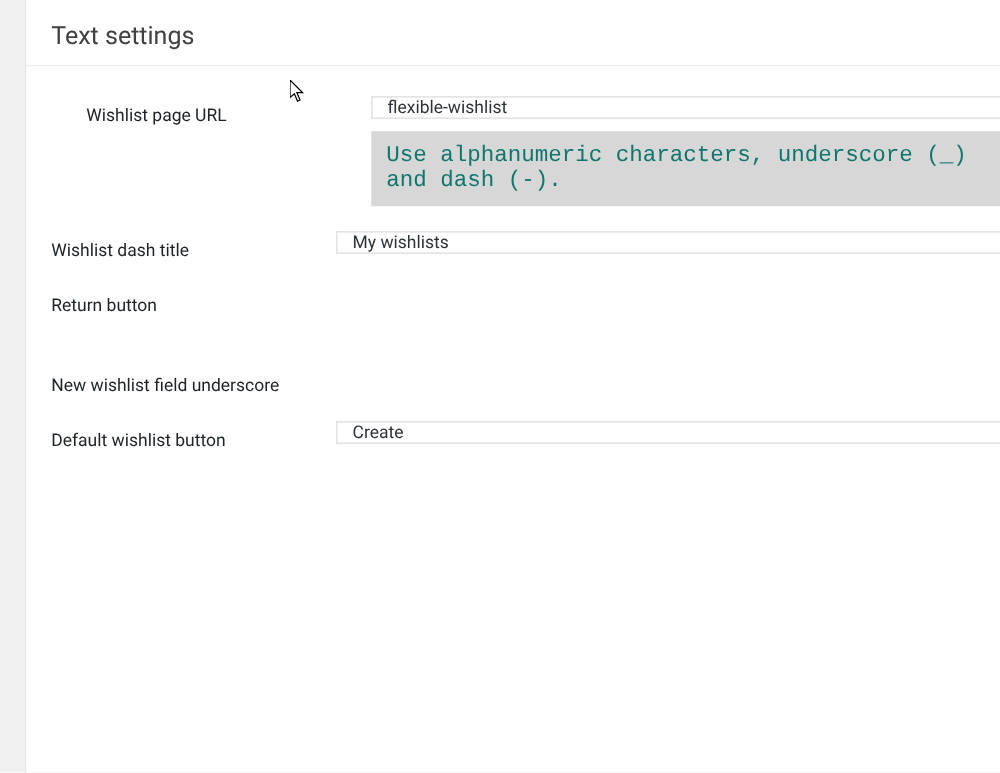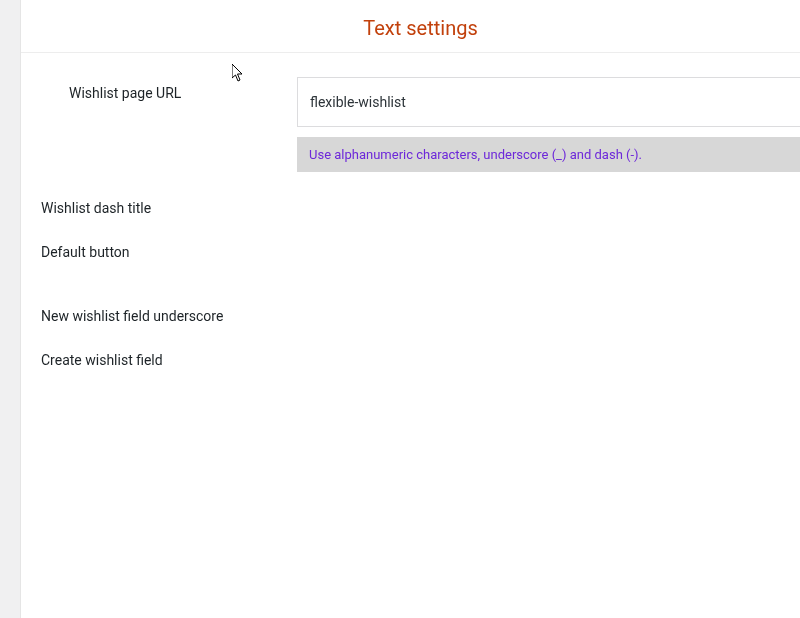--- a/index.html
+++ b/index.html
@@ -13,54 +13,54 @@
       background: #fff;
       margin-left: 20px;
       border-left: 1px solid #e5e5e5;
       min-height: 618px;
     }
     .section-title {
       font-size: 20px;
       font-weight: 400;
       padding: 16px 0 12px 20px;
       border-bottom: 1px solid #ededed;
-      color: #c2410c;
-      text-align: center;
+      color: #404040;
     }
     .form-row {
       display: flex;
       align-items: flex-start;
       padding: 20px 0 0 20px;
     }
     .form-row.first { padding-top: 24px; margin-left: 28px; }
     .label-col {
       width: 228px;
       flex-shrink: 0;
       font-size: 14px;
       color: #1d2327;
       padding-top: 8px;
     }
     .field-col { flex: 1; }
     .text-input {
       width: 100%;
       border: 1px solid #dcdcde;
       border-right: none;
-      padding: 16px 12px;
+      padding: 0 12px;
       font-size: 14px;
       color: #2c3338;
       background: #fff;
       font-family: inherit;
     }
     .help-banner {
       background: #d7d7d7;
-      color: #6d28d9;
-      font-size: 13px;
+      color: #0f766e;
+      font-size: 18px;
       padding: 10px 12px;
       margin-top: 10px;
       width: 100%;
+      font-family: Liberation Mono, monospace;
     }
     .cursor {
       position: fixed;
       left: 232px;
       top: 64px;
       font-size: 16px;
       color: #000;
       pointer-events: none;
       z-index: 9999;
     }
@@ -74,35 +74,41 @@
   <div class="form-row first">
     <div class="label-col">Wishlist page URL</div>
     <div class="field-col">
       <input type="text" class="text-input" value="flexible-wishlist" style="">
       <div class="help-banner">Use alphanumeric characters, underscore (_) and dash (-).</div>
     </div>
   </div>
 
   <div class="form-row">
     <div class="label-col">Wishlist dash title</div>
+    <div class="field-col">
+      <input type="text" class="text-input" value="My wishlists" style="">
+    </div>
   </div>
 
   <div class="form-row">
-    <div class="label-col">Default button</div>
+    <div class="label-col">Return button</div>
   </div>
 
   <div class="form-row">
   </div>
 
   <div class="form-row">
     <div class="label-col">New wishlist field underscore</div>
   </div>
 
   <div class="form-row">
-    <div class="label-col">Create wishlist field</div>
+    <div class="label-col">Default wishlist button</div>
+    <div class="field-col">
+      <input type="text" class="text-input" value="Create" style="">
+    </div>
   </div>
 </div>
 
 <div class="cursor">
   <svg width="14" height="18" viewBox="0 0 14 18">
       <path d="M0 0 L0 14 L3.5 11 L6 17 L8 16 L5.5 10 L10 10 Z" fill="white" stroke="black" stroke-width="1"></path>
     </svg>
 </div>
 
 </body></html>

